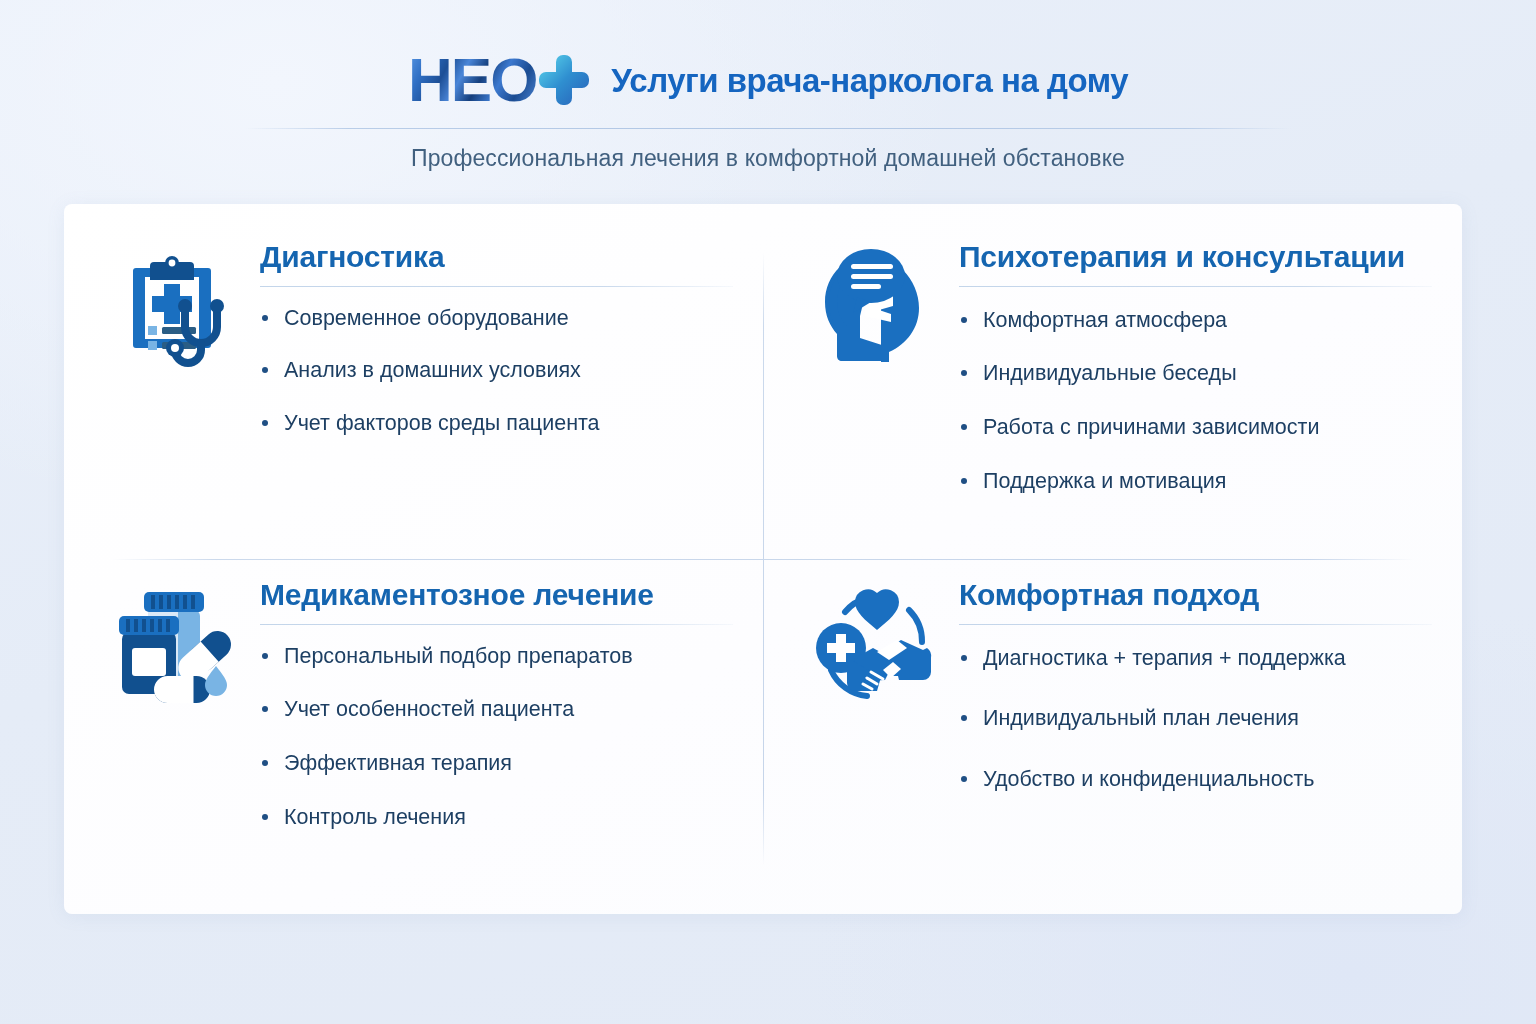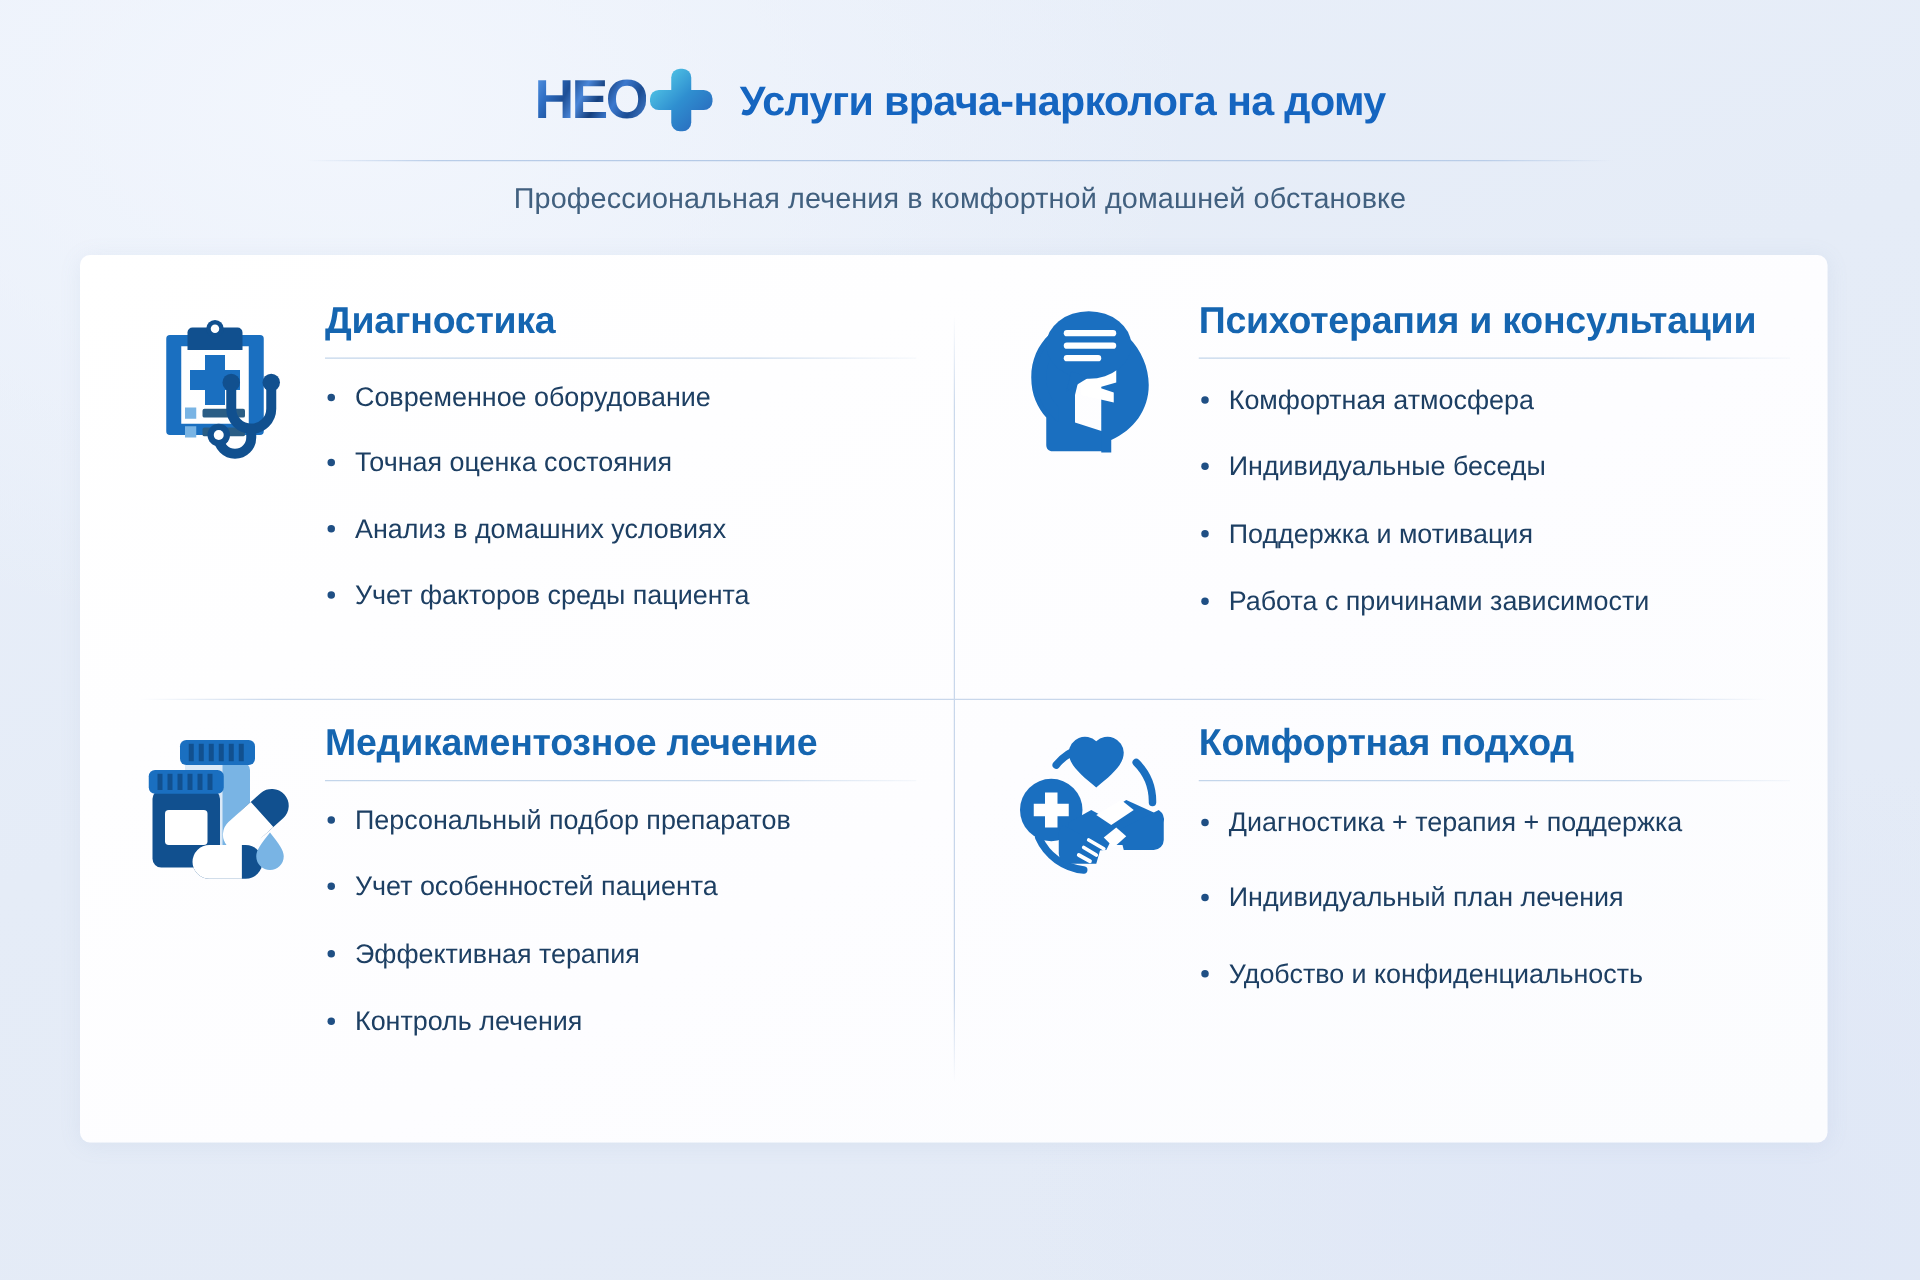--- a/index.html
+++ b/index.html
@@ -40,21 +40,21 @@
   }
 
   
   #logo {
     display: flex;
     align-items: center;
     height: 62px;
     line-height: 1;
   }
   #logo-text {
-    font-size: 44px;
+    font-size: 62px;
     font-weight: 700;
     letter-spacing: -2px;
     font-family: "Liberation Sans", "DejaVu Sans", sans-serif;
     background: linear-gradient(118deg,
         #5d9ce8 0%, #2f6fc4 16%, #1d4f96 30%, #4a86d8 42%,
         #153f7d 55%, #3c79cf 68%, #1b4c92 82%, #4f8ada 100%);
     -webkit-background-clip: text;
     background-clip: text;
     color: transparent;
     -webkit-text-fill-color: transparent;
@@ -248,21 +248,20 @@
         <path d="M95 101 v7 a13 13 0 0 1 -26 0" stroke="#11508f" stroke-width="8" fill="none" stroke-linecap="round"></path>
         <circle cx="69" cy="106" r="9" fill="#11508f"></circle>
         <circle cx="69" cy="106" r="4" fill="#ffffff"></circle>
       </svg>
     </div>
     <div class="quad-body">
       <h2 class="quad-title">Диагностика</h2>
       <div class="quad-rule"></div>
       <ul class="quad-list">
         <li><span class="bullet"></span><span>Современное оборудование</span></li>
-        <li><span class="bullet"></span><span>Точная оценка состояния</span></li>
         <li><span class="bullet"></span><span>Анализ в домашних условиях</span></li>
         <li><span class="bullet"></span><span>Учет факторов среды пациента</span></li>
       </ul>
     </div>
   </section>
 
   <section class="quad q2">
     <div class="quad-icon">
       <svg viewBox="0 0 132 132" width="132" height="132" aria-hidden="true">
 
@@ -280,22 +279,22 @@
         <rect x="46" y="34" width="42" height="5" rx="2.5" fill="#ffffff"></rect>
         <rect x="46" y="44" width="30" height="5" rx="2.5" fill="#ffffff"></rect>
       </svg>
     </div>
     <div class="quad-body">
       <h2 class="quad-title">Психотерапия и консультации</h2>
       <div class="quad-rule"></div>
       <ul class="quad-list">
         <li><span class="bullet"></span><span>Комфортная атмосфера</span></li>
         <li><span class="bullet"></span><span>Индивидуальные беседы</span></li>
+        <li><span class="bullet"></span><span>Работа с причинами зависимости</span></li>
         <li><span class="bullet"></span><span>Поддержка и мотивация</span></li>
-        <li><span class="bullet"></span><span>Работа с причинами зависимости</span></li>
       </ul>
     </div>
   </section>
 
   <section class="quad q3">
     <div class="quad-icon">
       <svg viewBox="0 0 132 132" width="132" height="132" aria-hidden="true">
 
         <rect x="42" y="30" width="52" height="66" rx="6" fill="#79b4e4"></rect>
         <rect x="42" y="30" width="30" height="66" fill="#dbe9f7"></rect>

